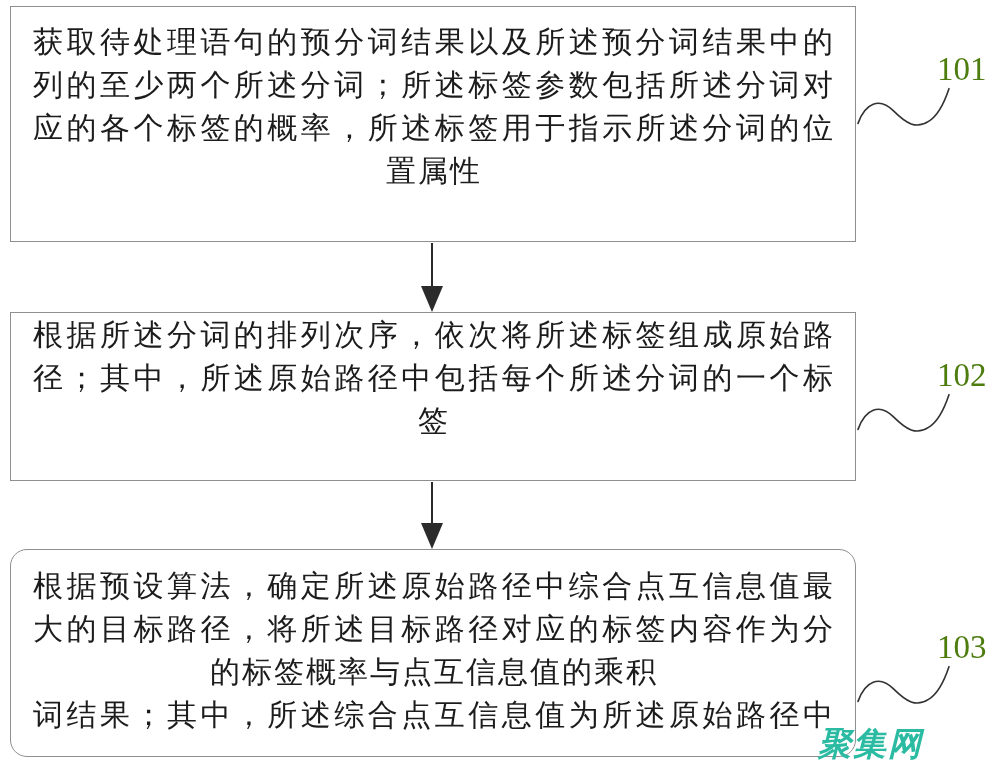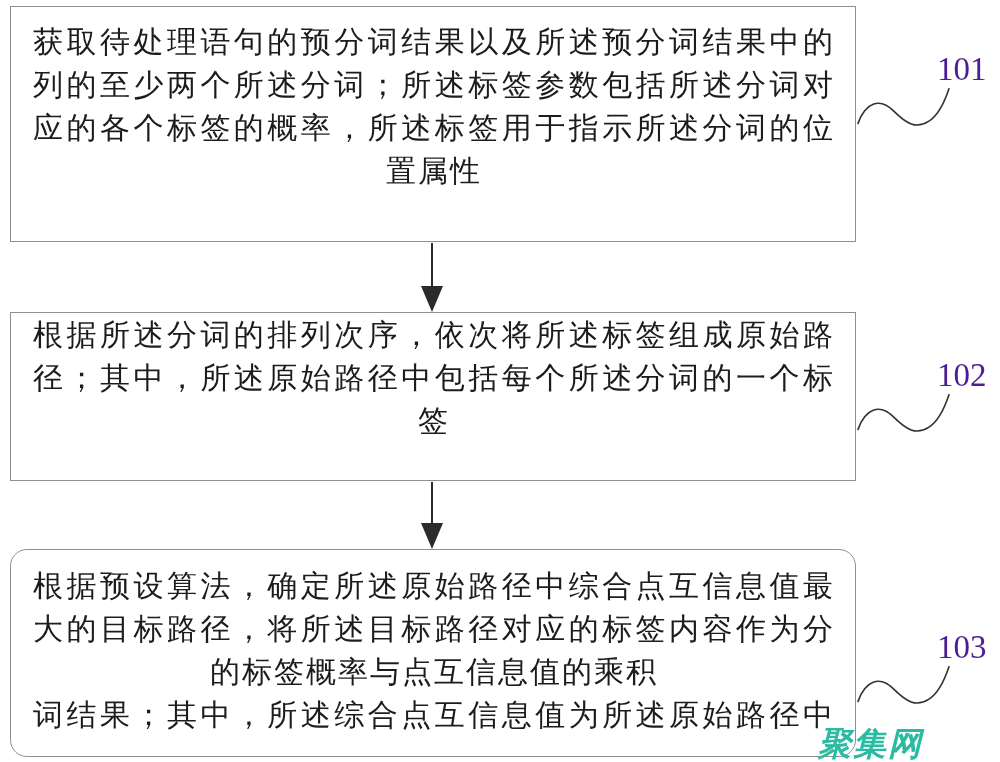--- a/index.html
+++ b/index.html
@@ -71,21 +71,21 @@
     height: 84px;
   }
   .ref-1 { top: 50px; }
   .ref-2 { top: 356px; }
   .ref-3 { top: 628px; }
   .ref .refnum {
     position: absolute;
     left: 80px; top: 0;
     font-size: 33px;
     line-height: 38px;
-    color: #4c1d95;
+    color: #4d7c0f;
     font-family: "Liberation Serif", "DejaVu Serif", serif;
   }
   .ref svg {
     position: absolute;
     left: 0; top: 30px;
     width: 94px; height: 50px;
   }
   .squiggle-path {
     fill: none;
     stroke: #333333;

